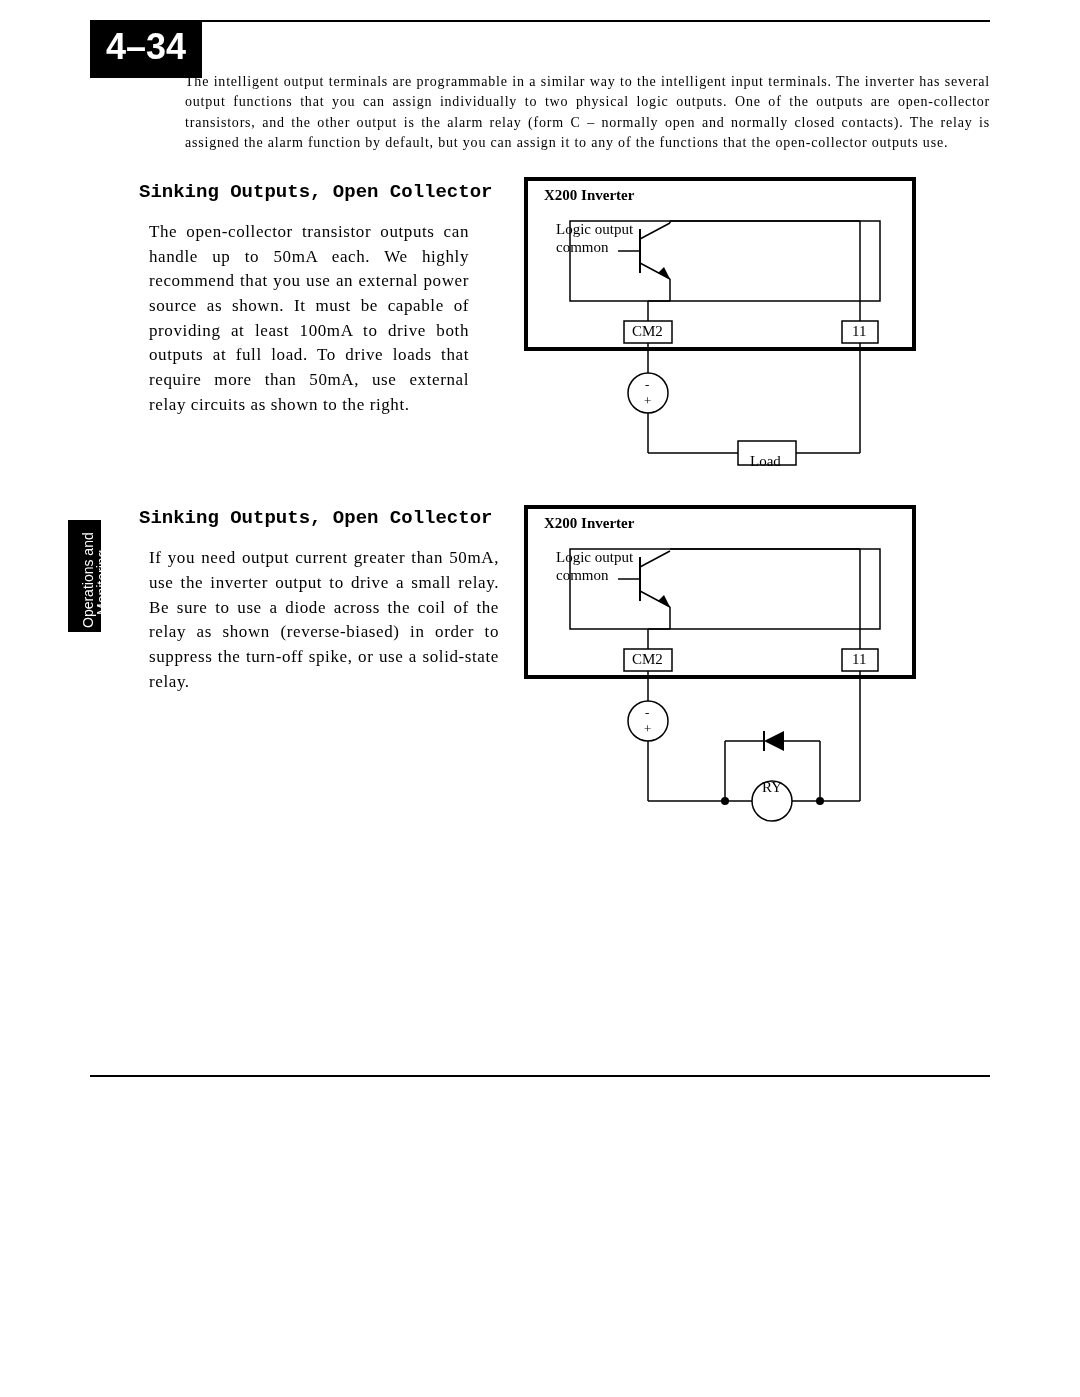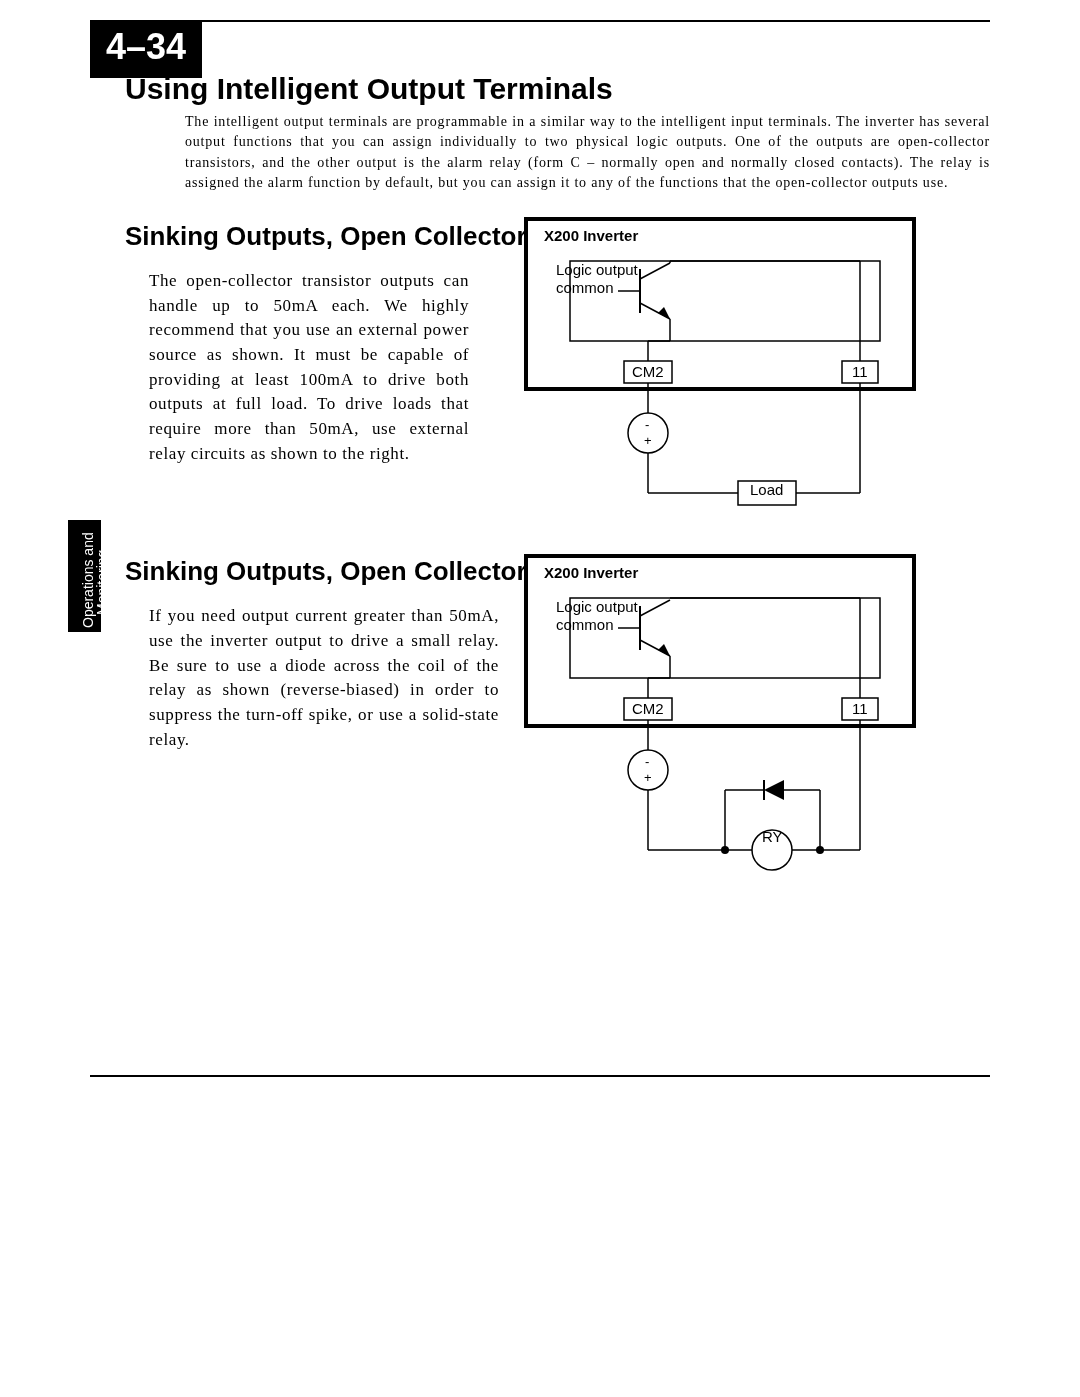--- a/index.html
+++ b/index.html
@@ -2,44 +2,43 @@
 <html><head>
 <meta charset="utf-8">
 <style>
   html,body{margin:0;padding:0;background:#fff;font-family:Georgia,'Times New Roman',serif;color:#000}
   .page{width:1080px;height:1397px;position:relative;box-sizing:border-box;padding:0 90px}
   .top-rule{border-top:2px solid #000;position:absolute;left:90px;right:90px;top:20px}
   .page-number-box{background:#000;color:#fff;font-weight:700;font-size:36px;font-family:Arial,Helvetica,sans-serif;display:inline-block;padding:6px 16px 10px;position:absolute;top:20px;left:90px}
   .main{position:absolute;top:72px;left:125px;right:90px}
   h1{font-family:Arial,Helvetica,sans-serif;font-size:30px;font-weight:700;margin:0 0 6px}
   .intro{font-size:14px;line-height:1.45;letter-spacing:0.8px;text-align:justify;margin:0 0 28px 60px}
-  h2{font-family:Liberation Sans, sans-serif;font-size:26px;font-weight:700;margin:10px 0 8px}
+  h2{font-family:Liberation Mono, monospace;font-size:19px;font-weight:700;margin:10px 14px 8px}
   .sec{position:relative;margin-left:0}
   .sec-body{font-size:17px;line-height:1.45;letter-spacing:0.6px;width:320px;margin-left:24px;text-align:justify}
   .side-tab{position:absolute;left:68px;top:520px;width:33px;height:112px;background:#000}
   .side-tab span{color:#fff;font-family:Arial,Helvetica,sans-serif;font-size:14px;white-space:nowrap;position:absolute;transform:rotate(-90deg);transform-origin:left top}
   .side-tab .l1{left:12px;top:108px}
   .side-tab .l2{left:26px;top:95px}
-  .diagram{position:absolute;font-family:Liberation Sans, sans-serif;font-size:15px}
+  .diagram{position:absolute;font-family:Liberation Serif, serif;font-size:15px}
   .bottom-rule{border-top:2px solid #000;position:absolute;left:90px;right:90px;bottom:320px}
 </style>
 </head>
 <body>
 
 <div class="page">
   <div class="top-rule"></div>
   <div class="page-number-box">4–34</div>
 
   <div class="side-tab">
     <span class="l1">Operations and</span>
     <span class="l2">Monitoring</span>
   </div>
 
   <div class="main">
-    <h1>Using Intelligent Output Terminals</h1>
     <p class="intro">The intelligent output terminals are programmable in a similar way to the intelligent input terminals. The inverter has several output functions that you can assign individually to two physical logic outputs. One of the outputs are open-collector transistors, and the other output is the alarm relay (form C – normally open and normally closed contacts). The relay is assigned the alarm function by default, but you can assign it to any of the functions that the open-collector outputs use.</p>
 
     <div class="sec">
       <h2>Sinking Outputs, Open Collector</h2>
       <p class="sec-body">The open-collector transistor outputs can handle up to 50mA each. We highly recommend that you use an external power source as shown. It must be capable of providing at least 100mA to drive both outputs at full load. To drive loads that require more than 50mA, use external relay circuits as shown to the right.</p>
 
       <div class="diagram" style="left:395px;top:-8px;width:400px;height:305px">
         <svg width="400" height="305" viewBox="0 0 400 305">
 
           <rect x="6" y="6" width="388" height="170" fill="none" stroke="#000" stroke-width="4"></rect>
@@ -74,21 +73,21 @@
           <line x1="276" y1="280" x2="340" y2="280" stroke="#000" stroke-width="1.5"></line>
           <line x1="340" y1="170" x2="340" y2="280" stroke="#000" stroke-width="1.5"></line>
         </svg>
         <div style="position:absolute;left:24px;top:14px;font-weight:700">X200 Inverter</div>
         <div style="position:absolute;left:36px;top:48px">Logic output</div>
         <div style="position:absolute;left:36px;top:66px">common</div>
         <div style="position:absolute;left:112px;top:150px">CM2</div>
         <div style="position:absolute;left:332px;top:150px">11</div>
         <div style="position:absolute;left:125px;top:204px;font-size:13px">-</div>
         <div style="position:absolute;left:124px;top:220px;font-size:13px">+</div>
-        <div style="position:absolute;left:230px;top:268px">Load</div>
+        <div style="position:absolute;left:230px;top:280px">Load</div>
       </div>
     </div>
 
     <div class="sec" style="margin-top:90px">
       <h2>Sinking Outputs, Open Collector</h2>
       <p class="sec-body" style="width:350px">If you need output current greater than 50mA, use the inverter output to drive a small relay. Be sure to use a diode across the coil of the relay as shown (reverse-biased) in order to suppress the turn-off spike, or use a solid-state relay.</p>
 
       <div class="diagram" style="left:395px;top:-6px;width:400px;height:330px">
         <svg width="400" height="330" viewBox="0 0 400 330">
 

